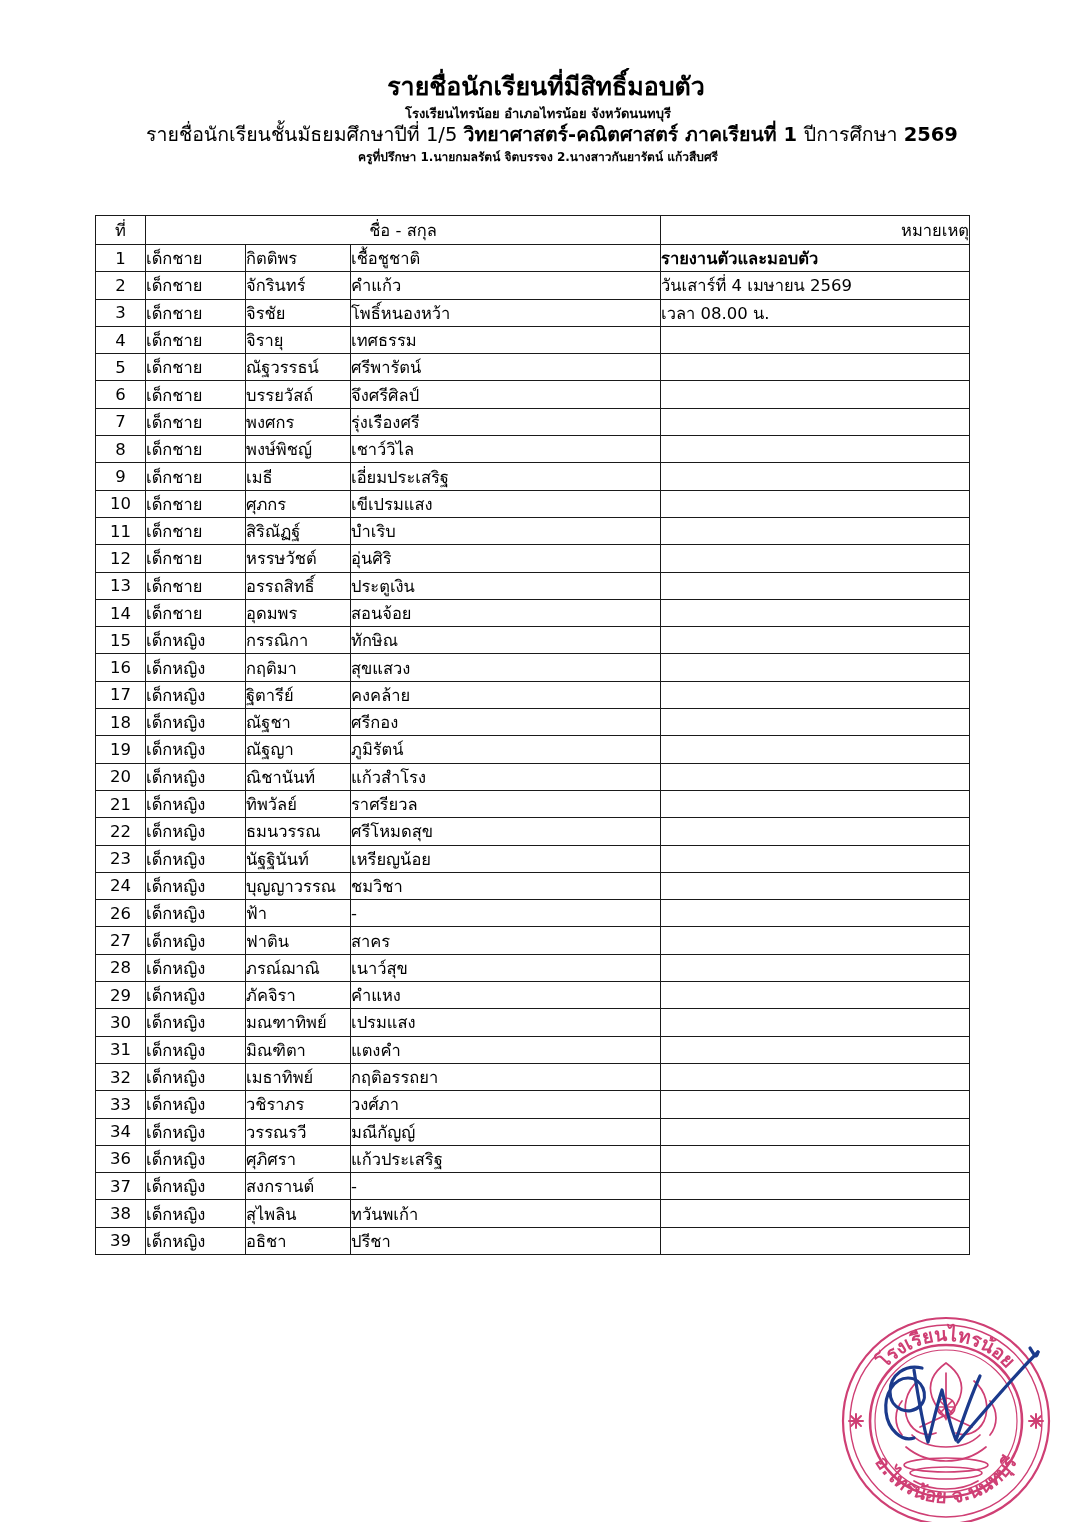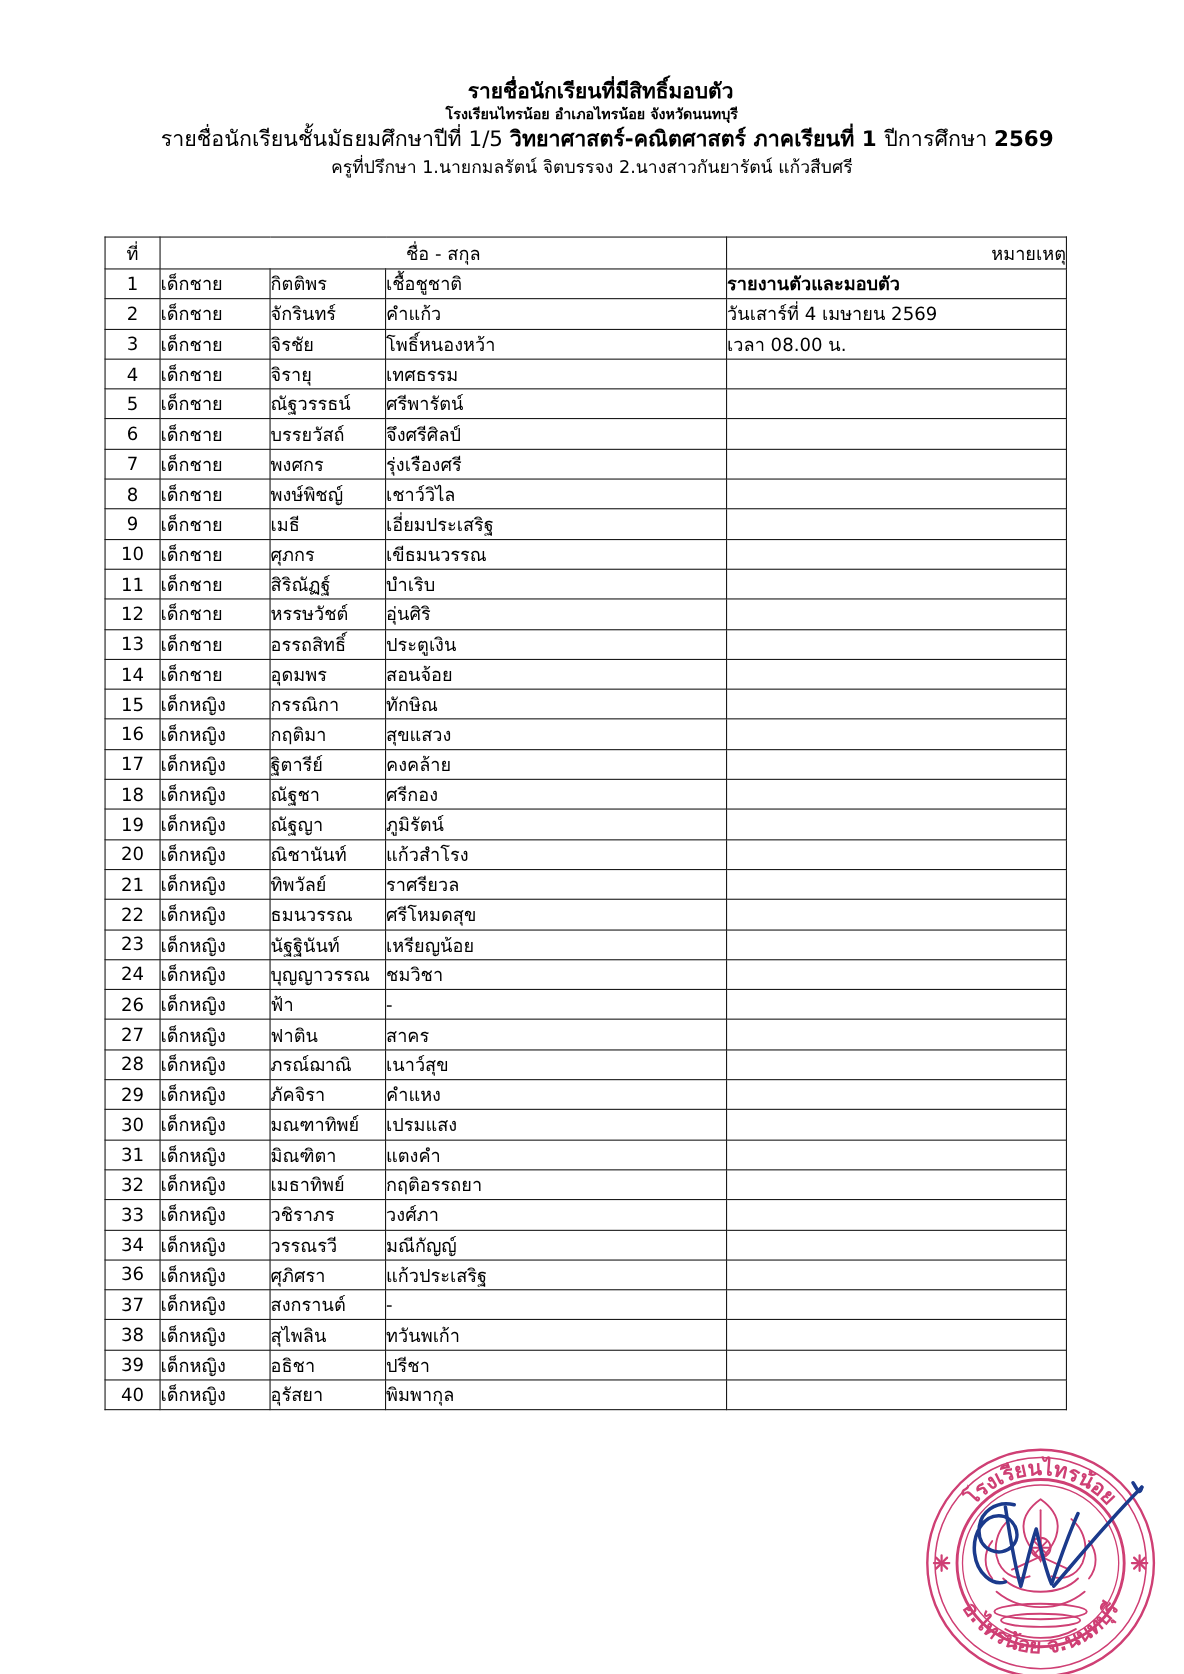--- a/index.html
+++ b/index.html
@@ -27,37 +27,37 @@
     top: 70px;
     width: 1076px;
     text-align: center;
   }
   .heading .line {
     display: block;
     line-height: 1.38;
     white-space: nowrap;
   }
   .h-line1 {
-    font-size: 19px;
+    font-size: 25px;
     font-weight: bold;
     margin-left: 16px;
   }
   .h-line2 {
     font-size: 13px;
     font-weight: bold;
   }
   .h-line3 {
     font-size: 19.5px;
     font-weight: bold;
     padding-left: 28px;
   }
   .h-line3 .reg { font-weight: normal; }
   .h-line4 {
-    font-size: 16px;
-    font-weight: normal;
+    font-size: 12px;
+    font-weight: bold;
   }
 
   
   .table-wrap {
     position: absolute;
     left: 95px;
     top: 215px;
     width: 874px;
   }
   table.roster {
@@ -209,21 +209,21 @@
             <td class="no">9</td>
             <td class="pre">เด็กชาย</td>
             <td class="first">เมธี</td>
             <td class="last">เอี่ยมประเสริฐ</td>
             <td class="note"></td>
           </tr>
           <tr>
             <td class="no">10</td>
             <td class="pre">เด็กชาย</td>
             <td class="first">ศุภกร</td>
-            <td class="last">เขีธมนวรรณ</td>
+            <td class="last">เขีเปรมแสง</td>
             <td class="note"></td>
           </tr>
           <tr>
             <td class="no">11</td>
             <td class="pre">เด็กชาย</td>
             <td class="first">สิริณัฏฐ์</td>
             <td class="last">บำเริบ</td>
             <td class="note"></td>
           </tr>
           <tr>
@@ -399,27 +399,20 @@
             <td class="pre">เด็กหญิง</td>
             <td class="first">สุไพลิน</td>
             <td class="last">ทวันพเก้า</td>
             <td class="note"></td>
           </tr>
           <tr>
             <td class="no">39</td>
             <td class="pre">เด็กหญิง</td>
             <td class="first">อธิชา</td>
             <td class="last">ปรีชา</td>
-            <td class="note"></td>
-          </tr>
-          <tr>
-            <td class="no">40</td>
-            <td class="pre">เด็กหญิง</td>
-            <td class="first">อุรัสยา</td>
-            <td class="last">พิมพากุล</td>
             <td class="note"></td>
           </tr>
         </tbody>
     </table>
   </div>
 
   <div class="seal">
     <svg width="212" height="212" viewBox="0 0 212 212" xmlns="http://www.w3.org/2000/svg">
       <defs>
         <path id="arcTop" d="M 26,106 A 80,80 0 0 1 186,106" fill="none"></path>

